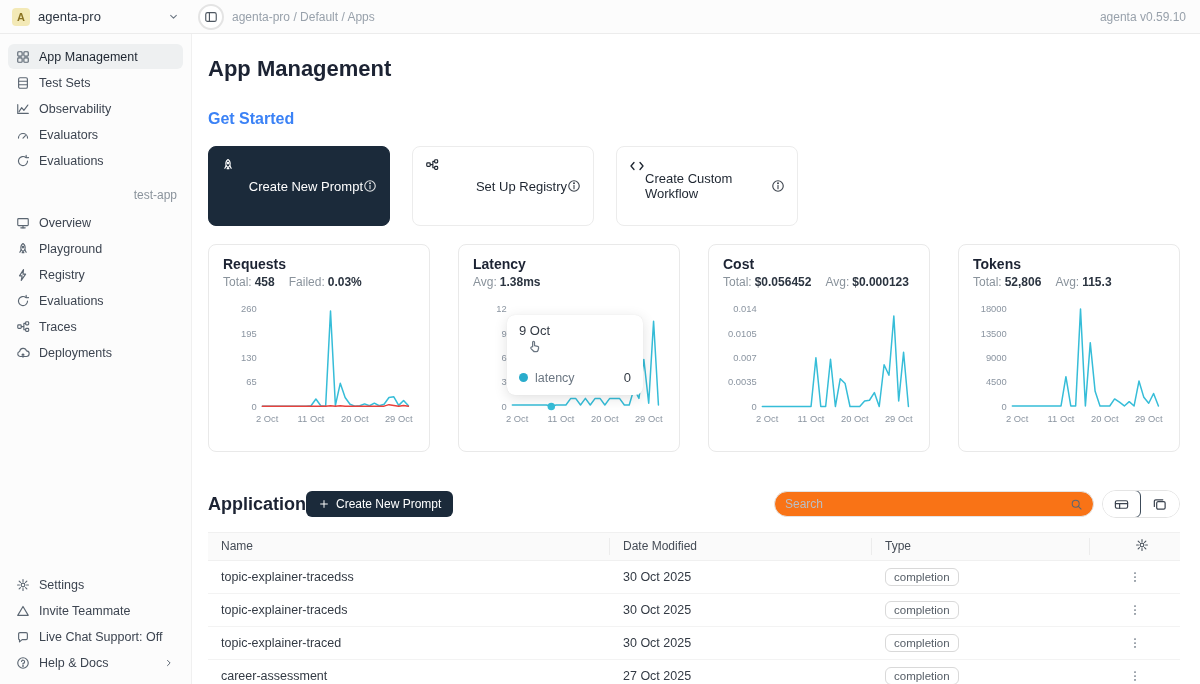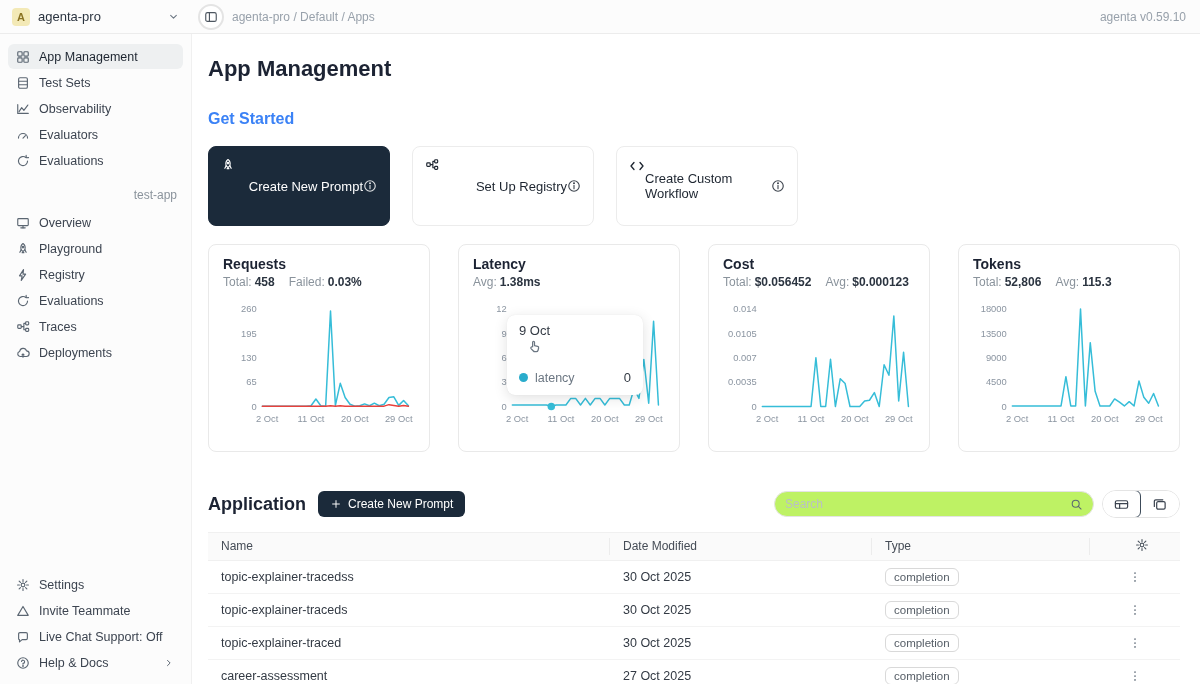--- a/index.html
+++ b/index.html
@@ -61,28 +61,28 @@
     border-radius:8px; box-shadow:0 3px 14px rgba(0,0,0,.12), 0 0 1px rgba(0,0,0,.10);
     padding:8px 12px 10px; z-index:5; }
   .tt-date { font-size:13px; font-weight:500; color:#333a44; }
   .tt-cursor { color:#6b7682; margin:1px 0 0 8px; }
   .tt-row { display:flex; align-items:center; gap:7px; margin-top:16px; }
   .tt-dot { width:9px; height:9px; border-radius:50%; }
   .tt-series { font-size:12.5px; color:#6b7682; }
   .tt-value { margin-left:auto; font-size:13px; color:#333a44; }
 
   
-  .app-header { display:flex; align-items:center; margin-top:38px; gap:12px; }
+  .app-header { display:flex; align-items:center; margin-top:38px; }
   .app-title { font-size:18px; font-weight:600; color:#1c2333; }
   .btn-dark { display:flex; align-items:center; gap:6px; background:#1b2a3a; color:#fff;
     border:none; border-radius:6px; height:26px; padding:0 12px; font-size:12px;
     font-family:inherit; cursor:pointer; }
   .app-right { margin-left:auto; display:flex; align-items:center; gap:8px; }
   .search-box { display:flex; align-items:center; width:320px; height:26px;
-    border:1px solid #e4e4e4; border-radius:14px; background:#bef264; padding:0 10px; }
+    border:1px solid #e4e4e4; border-radius:14px; background:#f97316; padding:0 10px; }
   .search-box input { flex:1; border:none; outline:none; font-size:12px; color:#333;
     font-family:inherit; background:transparent; }
   .search-box input::placeholder { color:#b9bfc6; }
   .search-box .icon { color:#5b6672; }
   .view-toggle { display:flex; border:1px solid #e4e4e4; border-radius:14px; height:28px;
     overflow:hidden; background:#fff; }
   .vt-btn { width:39px; display:flex; align-items:center; justify-content:center;
     color:#3c4450; cursor:pointer; background:#fff; border:none; }
   .vt-btn.selected { border:1.5px solid #3c4a59; border-radius:6px; margin:-1px; z-index:1; }
 

